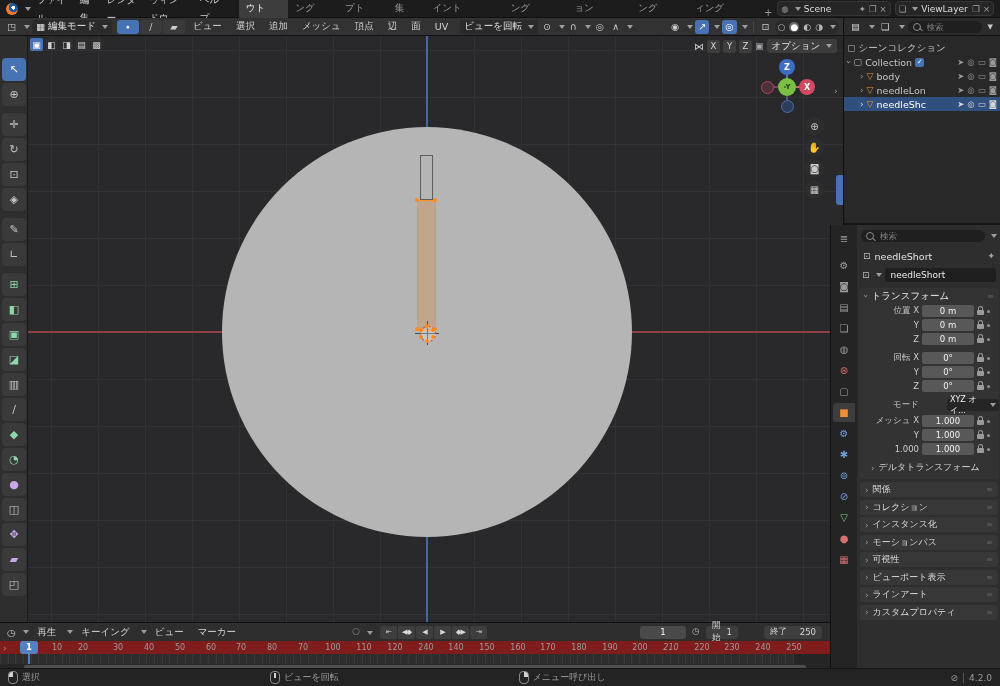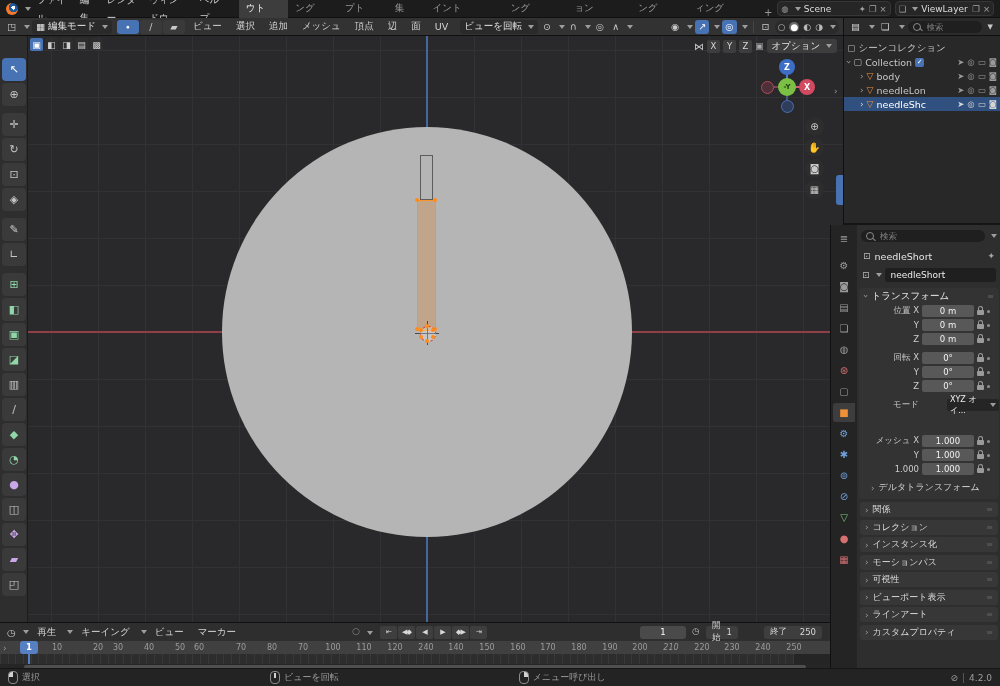--- a/index.html
+++ b/index.html
@@ -97,21 +97,21 @@
   .grip{margin-left:auto;color:#646464;font-size:8px;}
   .tpanel{background:#333333;border-radius:4px;margin:3px 2px;padding-bottom:4px;}
   .nfield{display:flex;align-items:center;background:#1f1f1f;border-radius:3px;height:14px;flex:1;padding:0 4px;}
   .nfield input{background:transparent;border:none;outline:none;color:#ececec;font-size:9px;width:100%;font-family:"DejaVu Sans",sans-serif;}
   
   .timeline{left:0;top:622px;width:830px;height:46px;background:#262626;border-top:1px solid #101010;box-sizing:border-box;}
   .thead{display:flex;align-items:center;height:18px;background:#2e2e2e;padding:0 4px;gap:2px;}
   .pbtn{width:17px;height:13px;background:#3e3e3e;border-radius:2px;color:#d8d8d8;font-size:7px;display:flex;align-items:center;justify-content:center;letter-spacing:-1px;}
   .fframe{position:absolute;left:640px;top:2.5px;width:46px;height:13px;background:#4a4a4a;border-radius:3px;color:#fff;font-size:8.5px;text-align:center;line-height:13px;}
   .frange{position:absolute;top:2.5px;height:13px;background:#3e3e3e;border-radius:3px;color:#d8d8d8;font-size:8.5px;display:flex;align-items:center;justify-content:space-between;padding:0 6px;box-sizing:border-box;}
-  .ruler{position:absolute;left:0;top:18px;width:830px;height:13px;background:#404040;}
+  .ruler{position:absolute;left:0;top:18px;width:830px;height:13px;background:#7f1d1d;}
   .tick{position:absolute;top:0;width:22px;text-align:center;color:#9c9c9c;font-size:8px;line-height:13px;}
   .band{position:absolute;left:0;top:31px;width:830px;height:10px;background:#2d2d2d;
         background-image:repeating-linear-gradient(90deg,#383838 0 1px,transparent 1px 7.7px);}
   .playhead{position:absolute;left:20px;top:17.5px;width:18px;height:13px;background:#5680c2;border-radius:3px;color:#fff;font-size:8.5px;font-weight:bold;text-align:center;line-height:13px;}
   .phline{position:absolute;left:28px;top:30px;width:2px;height:11px;background:#5680c2;}
   .scroll{position:absolute;left:24px;top:42px;width:782px;height:4px;background:#4f4f4f;border-radius:2px;}
   
   .statusbar{left:0;top:668px;width:1000px;height:18px;background:#232323;border-top:1px solid #161616;display:flex;align-items:center;padding:0 8px;box-sizing:border-box;color:#9d9d9d;font-size:9px;}
   .mouse{position:relative;width:8px;height:11px;border:1px solid #8c8c8c;border-radius:4px;display:inline-block;margin-right:4px;flex:none;}
   .mouse i{position:absolute;background:#d2d2d2;}
@@ -445,21 +445,21 @@
           <span class="pfield">0°</span>
           <span class="lk"></span>
           <span class="pdot"></span>
         </div>
         <div class="prow" style="margin-bottom:5px;">
           <span class="plabel">Z</span>
           <span class="pfield">0°</span>
           <span class="lk"></span>
           <span class="pdot"></span>
         </div>
-        <div class="prow" style="margin-bottom:22px;gap:28px;">
+        <div class="prow" style="margin-bottom:2px;gap:28px;">
           <span class="plabel">モード</span>
           <span class="pselect">
             <span>XYZ オイ...</span>
             <span class="caret"></span>
           </span>
           <span style="width:7px;"></span>
           <span class="pdot"></span>
         </div>
         <div class="prow">
           <span class="plabel">メッシュ X</span>
@@ -553,25 +553,25 @@
         <span>開始</span>
         <span>1</span>
       </div>
       <div class="frange" style="left:764px;width:58px;">
         <span>終了</span>
         <span>250</span>
       </div>
     </div>
     <div class="ruler">
       <span class="tick" style="left:46px;">10</span>
-      <span class="tick" style="left:87px;">20</span>
+      <span class="tick" style="left:72px;">20</span>
       <span class="tick" style="left:107px;">30</span>
       <span class="tick" style="left:138px;">40</span>
       <span class="tick" style="left:169px;">50</span>
-      <span class="tick" style="left:188px;">60</span>
+      <span class="tick" style="left:200px;">60</span>
       <span class="tick" style="left:230px;">70</span>
       <span class="tick" style="left:261px;">80</span>
       <span class="tick" style="left:292px;">70</span>
       <span class="tick" style="left:322px;">100</span>
       <span class="tick" style="left:353px;">110</span>
       <span class="tick" style="left:384px;">120</span>
       <span class="tick" style="left:415px;">240</span>
       <span class="tick" style="left:445px;">140</span>
       <span class="tick" style="left:476px;">150</span>
       <span class="tick" style="left:507px;">160</span>

